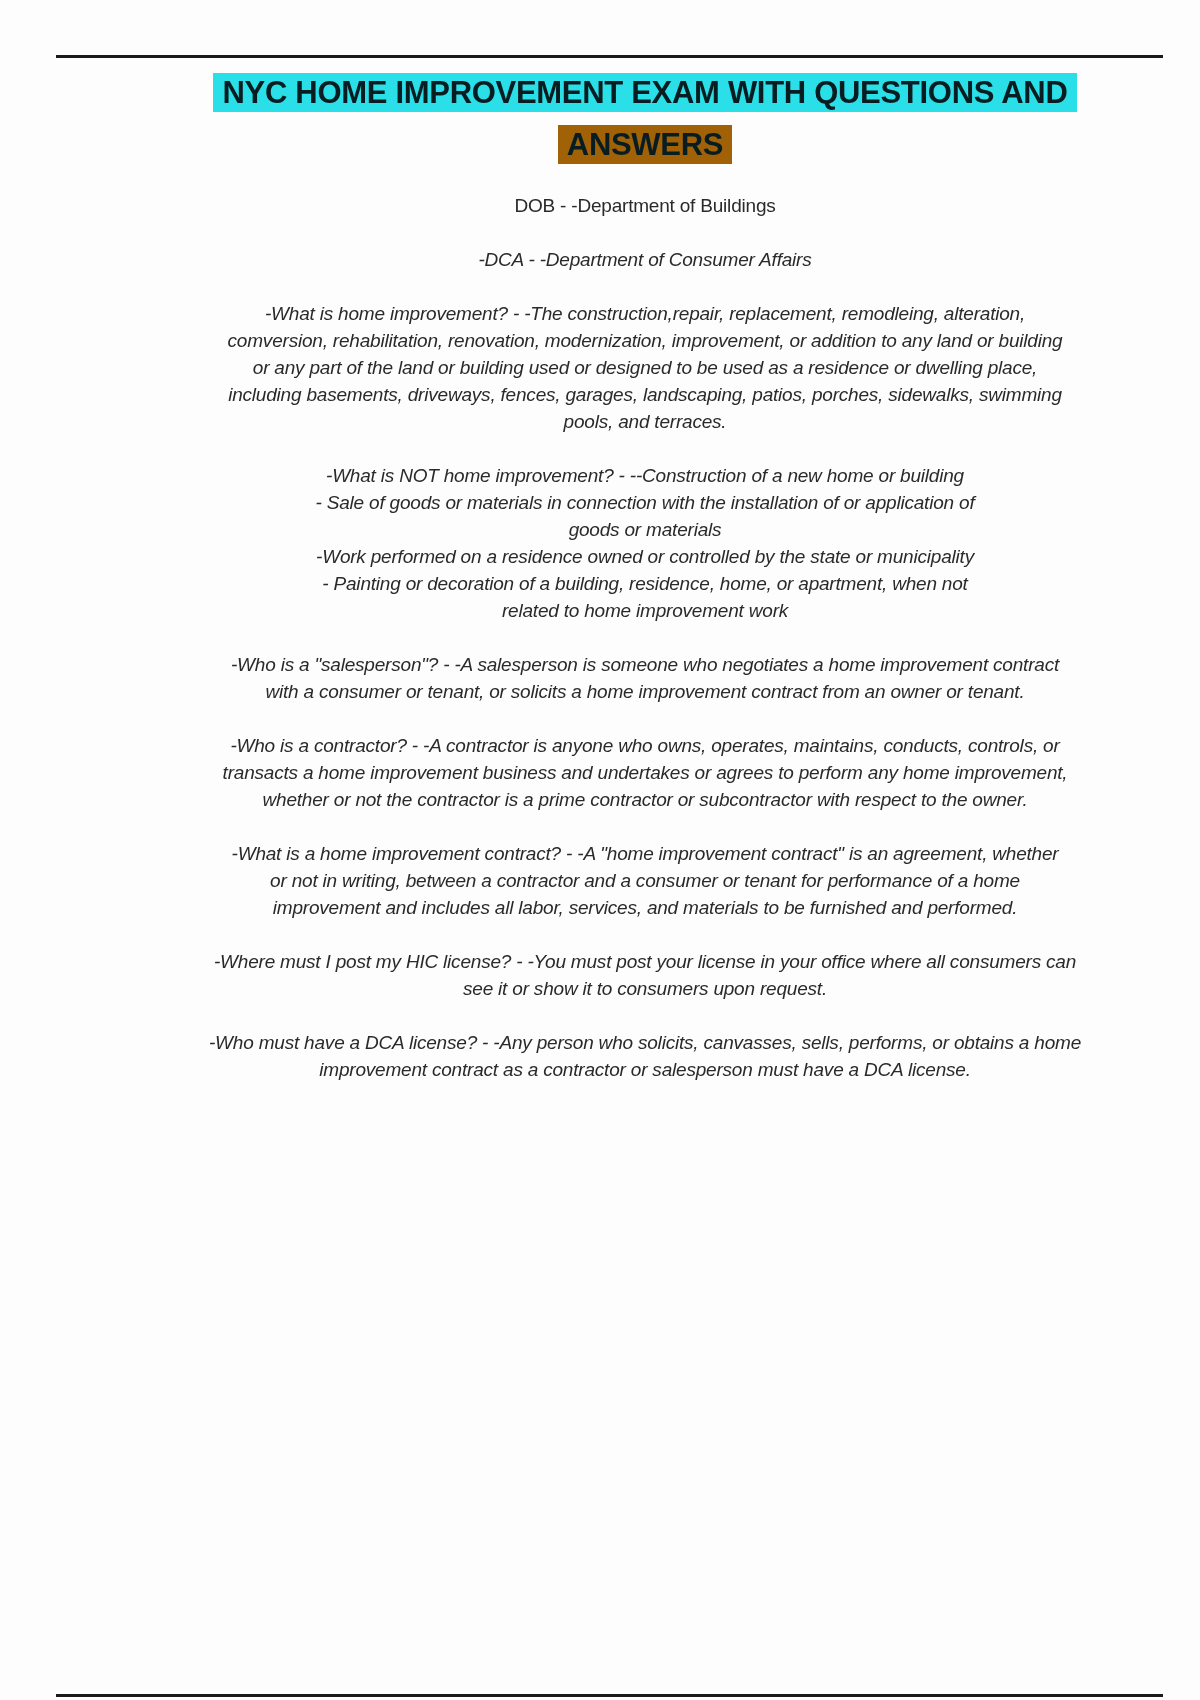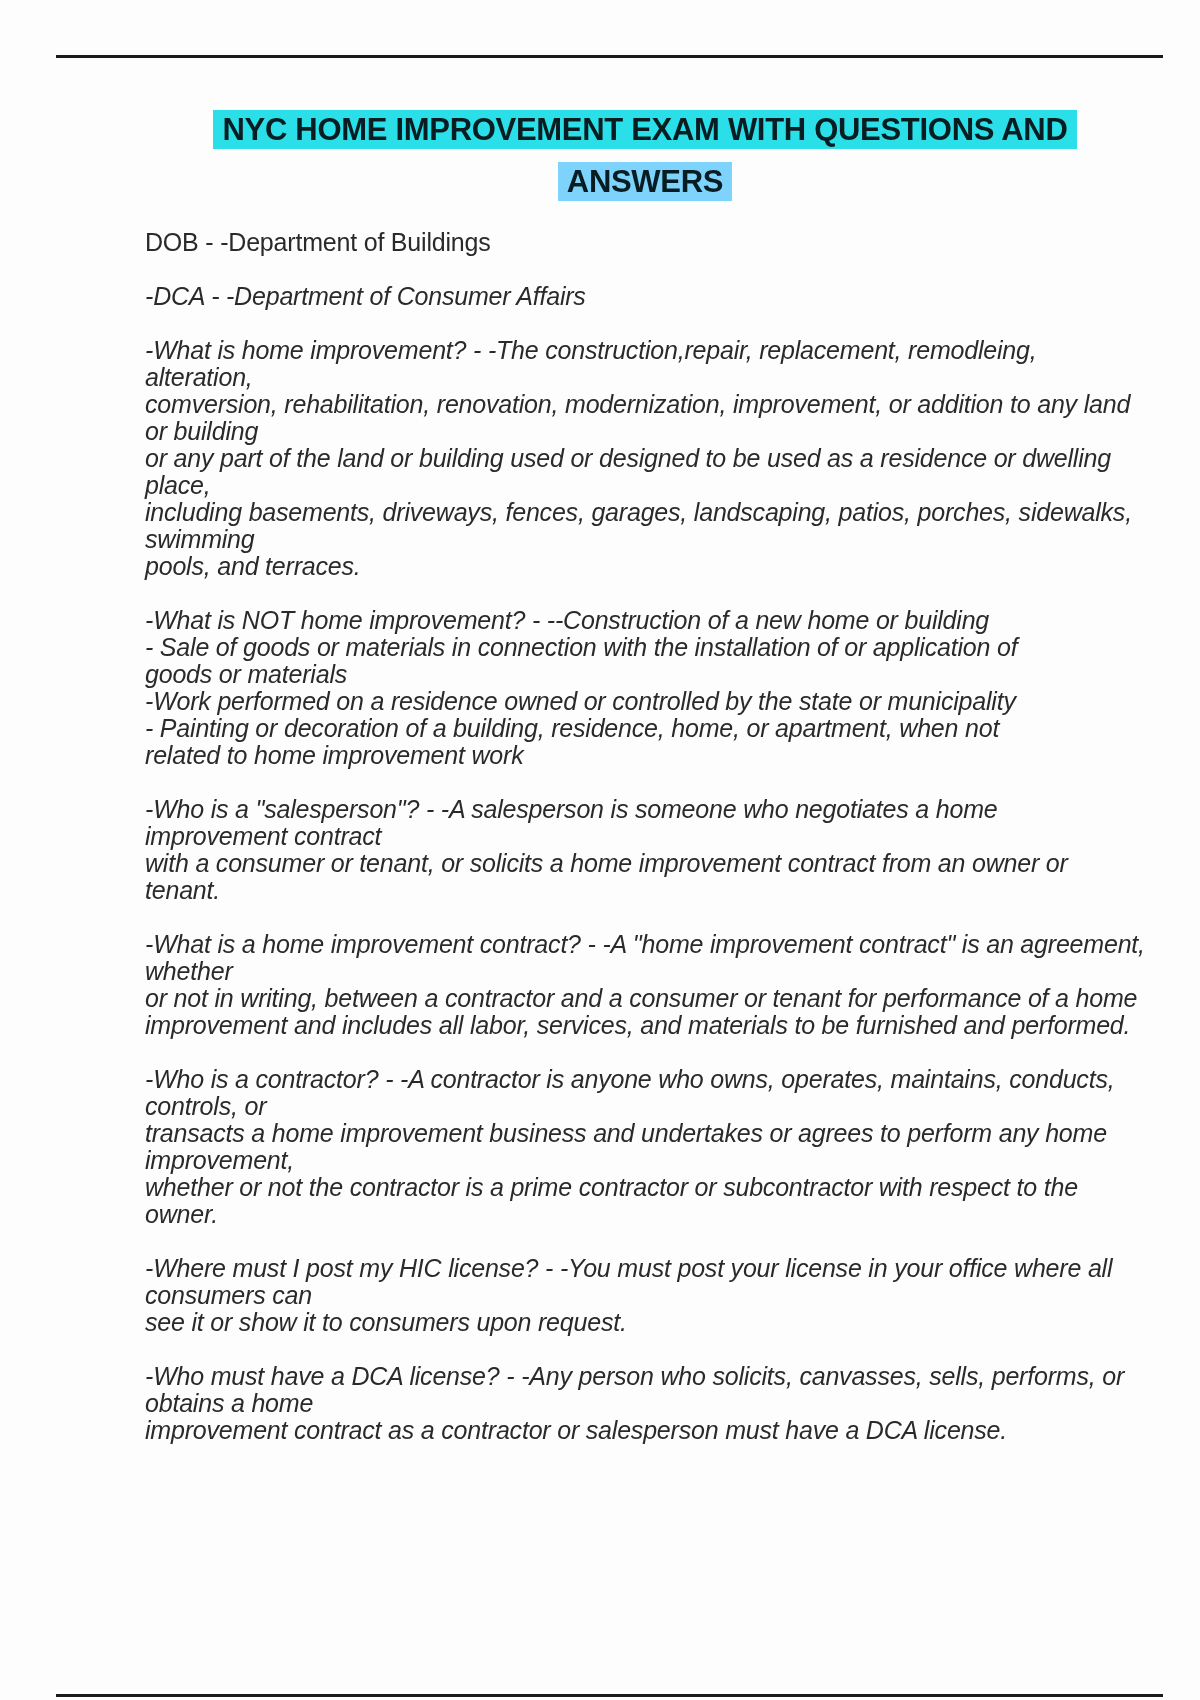--- a/index.html
+++ b/index.html
@@ -20,77 +20,78 @@
   }
   .rule-top { top: 55px; }
   .rule-bottom { top: 1694px; }
   .content {
     position: absolute;
     left: 145px;
     top: 0;
     width: 1000px;
   }
   .doc-title {
-    margin-top: 104px;
+    margin-top: 67px;
     text-align: center;
     font-size: 31px;
     line-height: 52px;
     font-weight: bold;
     letter-spacing: -0.3px;
   }
   .title-line { display: block; }
   .hl {
     background: #2bdfe8;
     color: #081d21;
     padding: 2px 9px;
   }
   .qa-list { margin-top: 18px; }
   .qa {
     margin: 0;
-    font-size: 25px;
+    font-size: 19px;
     line-height: 27px;
     letter-spacing: -0.2px;
     color: #2a2a2a;
     white-space: pre-line;
+    text-align: center;
   }
   .qa + .qa { margin-top: 27px; font-style: italic; }
 </style>
 </head>
 <body style="background: rgb(253, 253, 253);">
 
 <div class="rule rule-top" style="background: rgb(27, 27, 27);"></div>
 
 <div class="content">
   <h1 class="doc-title">
     <span class="title-line"><span class="hl" style="background: rgb(43, 223, 232); color: rgb(8, 29, 33);">NYC HOME IMPROVEMENT EXAM WITH QUESTIONS AND</span></span>
-    <span class="title-line"><span class="hl" style="background: #7dd3fc; color: rgb(8, 29, 33);">ANSWERS</span></span>
+    <span class="title-line"><span class="hl" style="background: #a16207; color: rgb(8, 29, 33);">ANSWERS</span></span>
   </h1>
 
   <div class="qa-list">
     <p class="qa">DOB - -Department of Buildings</p>
     <p class="qa">-DCA - -Department of Consumer Affairs</p>
     <p class="qa">-What is home improvement? - -The construction,repair, replacement, remodleing, alteration,
 comversion, rehabilitation, renovation, modernization, improvement, or addition to any land or building
 or any part of the land or building used or designed to be used as a residence or dwelling place,
 including basements, driveways, fences, garages, landscaping, patios, porches, sidewalks, swimming
 pools, and terraces.</p>
     <p class="qa">-What is NOT home improvement? - --Construction of a new home or building
 - Sale of goods or materials in connection with the installation of or application of
 goods or materials
 -Work performed on a residence owned or controlled by the state or municipality
 - Painting or decoration of a building, residence, home, or apartment, when not
 related to home improvement work</p>
     <p class="qa">-Who is a "salesperson"? - -A salesperson is someone who negotiates a home improvement contract
 with a consumer or tenant, or solicits a home improvement contract from an owner or tenant.</p>
+    <p class="qa">-Who is a contractor? - -A contractor is anyone who owns, operates, maintains, conducts, controls, or
+transacts a home improvement business and undertakes or agrees to perform any home improvement,
+whether or not the contractor is a prime contractor or subcontractor with respect to the owner.</p>
     <p class="qa">-What is a home improvement contract? - -A "home improvement contract" is an agreement, whether
 or not in writing, between a contractor and a consumer or tenant for performance of a home
 improvement and includes all labor, services, and materials to be furnished and performed.</p>
-    <p class="qa">-Who is a contractor? - -A contractor is anyone who owns, operates, maintains, conducts, controls, or
-transacts a home improvement business and undertakes or agrees to perform any home improvement,
-whether or not the contractor is a prime contractor or subcontractor with respect to the owner.</p>
     <p class="qa">-Where must I post my HIC license? - -You must post your license in your office where all consumers can
 see it or show it to consumers upon request.</p>
     <p class="qa">-Who must have a DCA license? - -Any person who solicits, canvasses, sells, performs, or obtains a home
 improvement contract as a contractor or salesperson must have a DCA license.</p>
   </div>
 </div>
 
 <div class="rule rule-bottom" style="background: rgb(27, 27, 27);"></div>
 
 </body></html>

